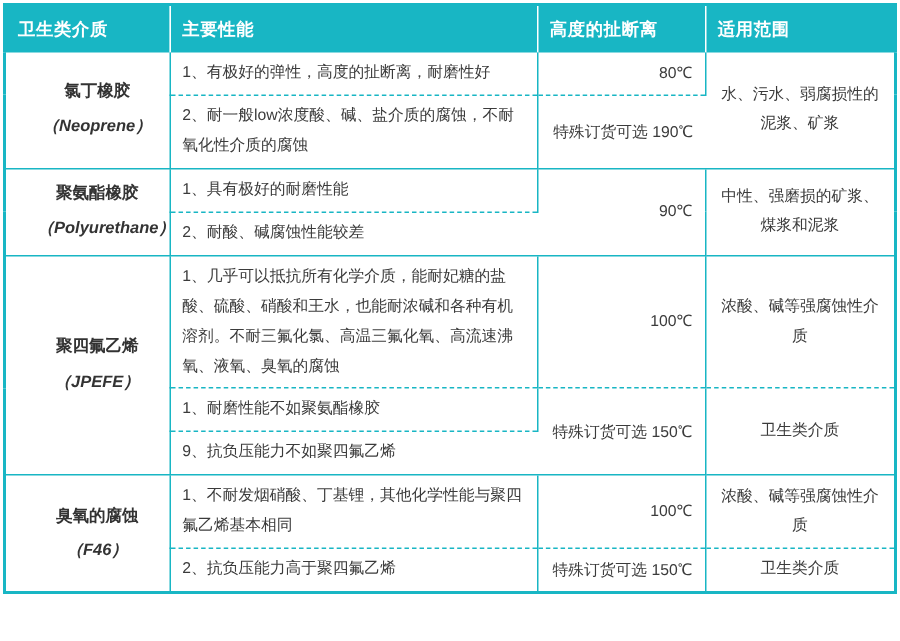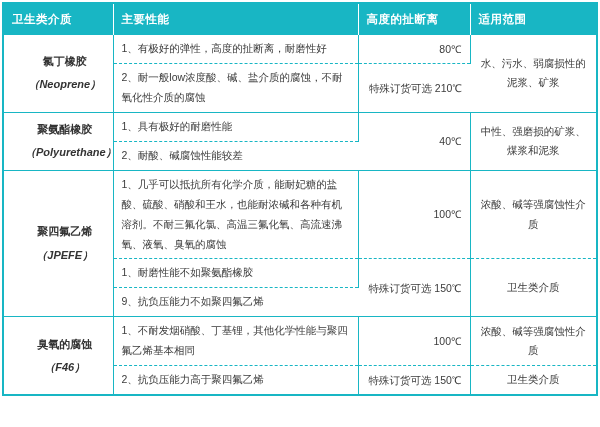--- a/index.html
+++ b/index.html
@@ -111,30 +111,30 @@
       <td class="name" rowspan="2">
         <span>氯丁橡胶</span>
         <span class="en">（Neoprene）</span>
       </td>
       <td class="prop dash-bottom">1、有极好的弹性，高度的扯断离，耐磨性好</td>
       <td class="temp dash-bottom">80℃</td>
       <td class="scope" rowspan="2">水、污水、弱腐损性的泥浆、矿浆</td>
     </tr>
     <tr>
       <td class="prop">2、耐一般low浓度酸、碱、盐介质的腐蚀，不耐氧化性介质的腐蚀</td>
-      <td class="temp">特殊订货可选 210℃</td>
+      <td class="temp">特殊订货可选 190℃</td>
     </tr>
 
     <tr>
       <td class="name" rowspan="2">
         <span>聚氨酯橡胶</span>
         <span class="en">（Polyurethane）</span>
       </td>
       <td class="prop dash-bottom">1、具有极好的耐磨性能</td>
-      <td class="temp" rowspan="2">40℃</td>
+      <td class="temp" rowspan="2">90℃</td>
       <td class="scope" rowspan="2">中性、强磨损的矿浆、煤浆和泥浆</td>
     </tr>
     <tr>
       <td class="prop">2、耐酸、碱腐蚀性能较差</td>
     </tr>
 
     <tr>
       <td class="name" rowspan="3">
         <span>聚四氟乙烯</span>
         <span class="en">（JPEFE）</span>

